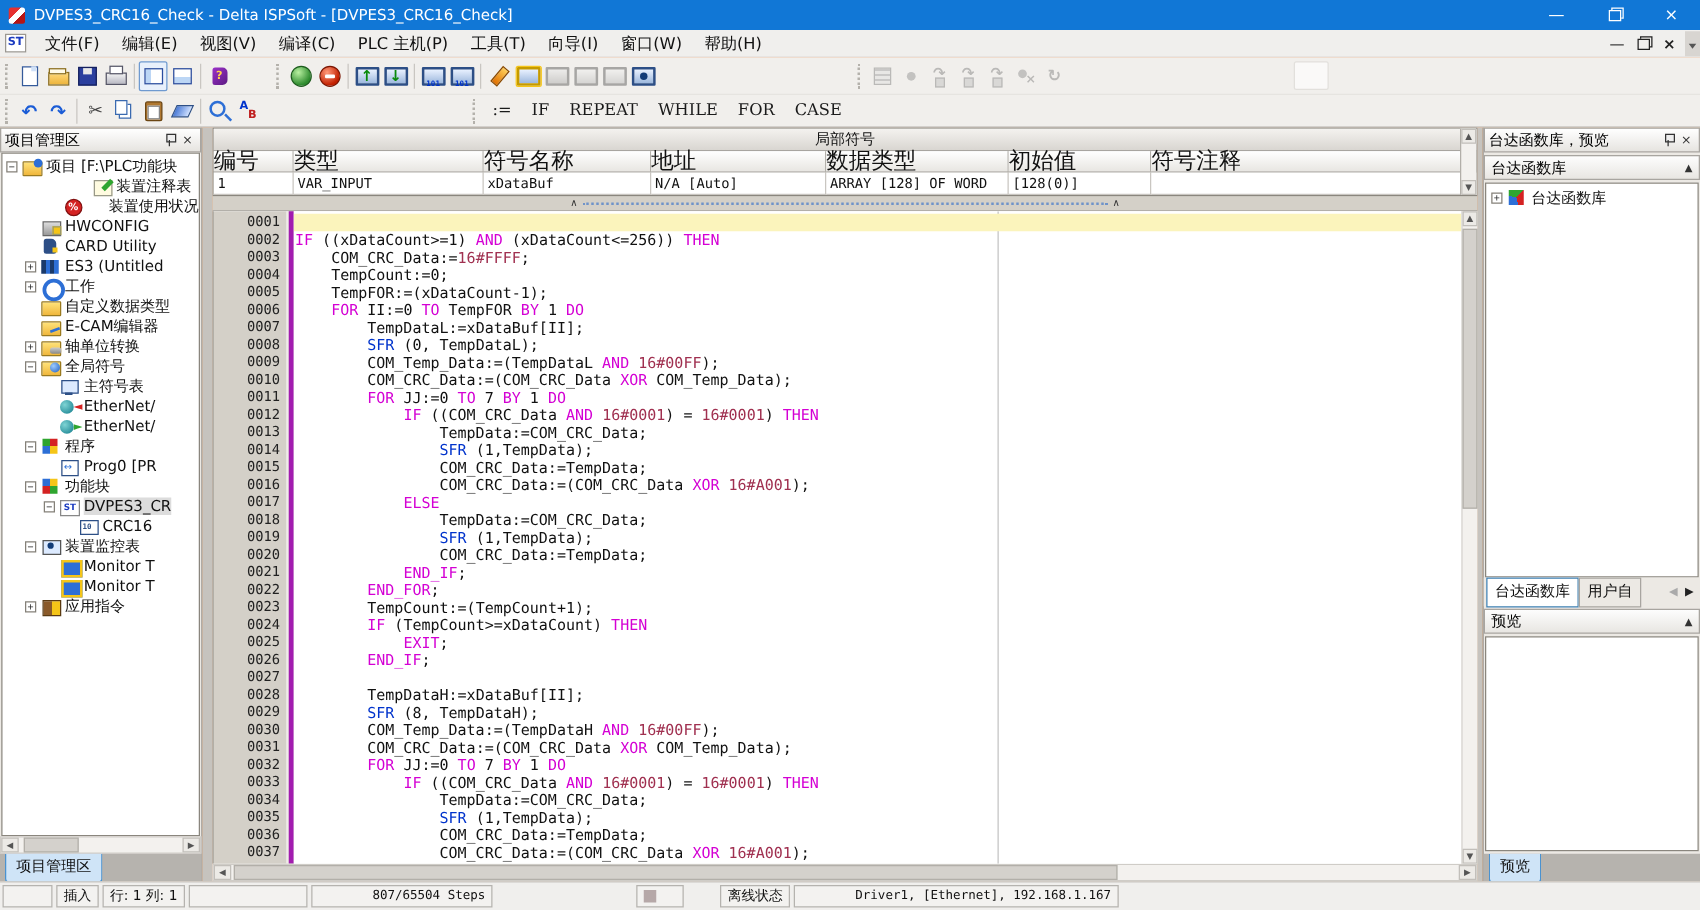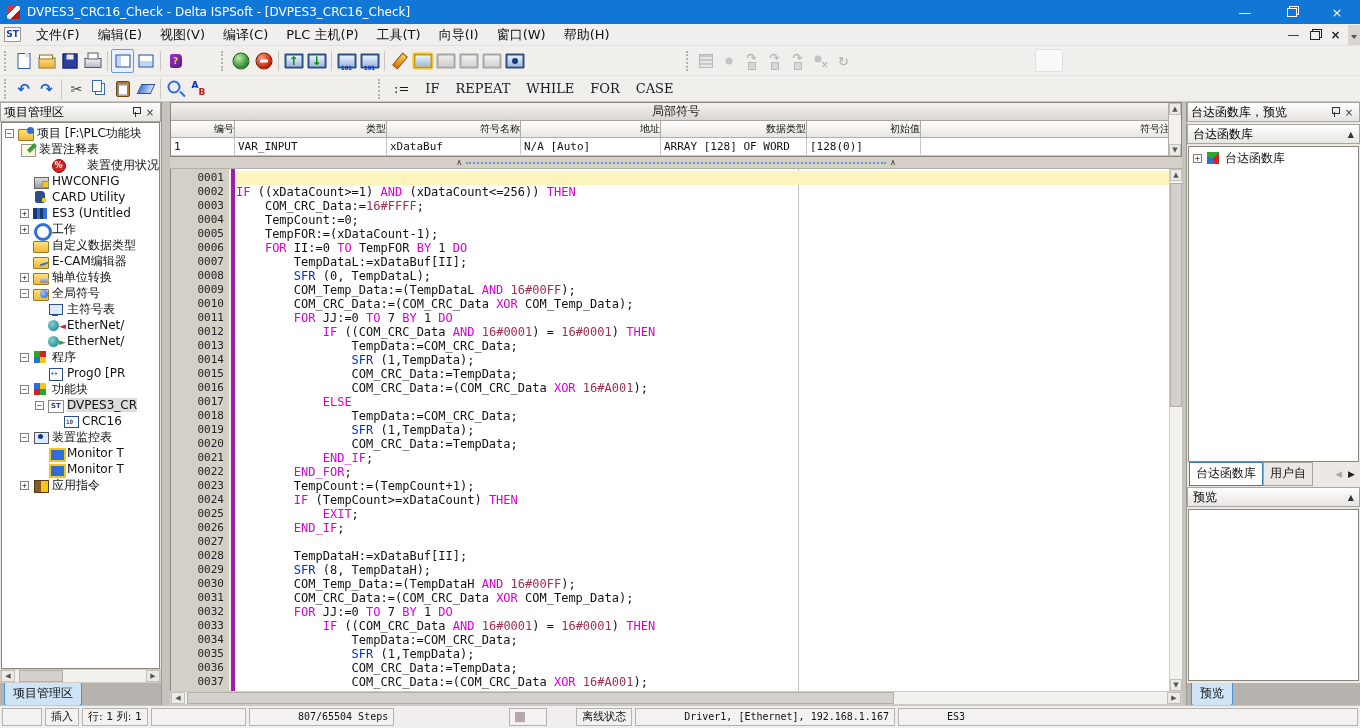--- a/index.html
+++ b/index.html
@@ -171,21 +171,21 @@
   .tab { padding:2px 8px 3px; font-size:12px; background:#cfe4f7; border:1px solid #4a92d0; border-top:none;
     border-radius:0 0 3px 3px; color:#111; white-space:nowrap; }
 
   
   .center-panel { flex:1; display:flex; flex-direction:column; min-width:0; background:#d4d0c8; }
   .sym-table { position:relative; flex:none; background:#fff; border:1px solid #8a867e; }
   .sym-title { height:18px; background:linear-gradient(#f4f2ef,#d9d6d1); border-bottom:1px solid #a8a5a0;
     text-align:center; font-size:12px; line-height:17px; color:#111; }
   .sym-head { display:flex; height:17px; }
   .sym-head .hc { background:linear-gradient(#ffffff,#e8e6e2); border-right:1px solid #b2afa9; border-bottom:1px solid #b2afa9;
-    font-size:10px; text-align:right; line-height:16px; color:#111; flex:none; }
+    font-size:18px; text-align:left; line-height:16px; color:#111; flex:none; }
   .sym-row { display:flex; height:18px; background:#fff; }
   .sym-row .dc { border-right:1px solid #c9c6c1; border-bottom:1px solid #c9c6c1; font:11px/17px "DejaVu Sans Mono",monospace;
     padding-left:3px; white-space:nowrap; overflow:hidden; color:#111; flex:none; }
   .sym-scroll { position:absolute; right:0; top:0; width:13px; height:100%; display:flex; flex-direction:column;
     justify-content:space-between; background:#f3f1ee; border-left:1px solid #b2afa9; }
   .sym-scroll .sb-btn { width:12px; }
   .pane-split { height:12px; flex:none; background:#d4d0c8; display:flex; align-items:center; justify-content:center;
     border-bottom:1px solid #b2afa9; }
   .pane-split .caret { font-size:8px; color:#333; margin:0 4px; }
   .pane-split .dots { width:420px; border-top:2px dotted #6f93c9; height:0; }
@@ -412,21 +412,21 @@
             <span class="pin-glyph"></span>
           </span>
         <span class="ph-btn">×</span>
       </div>
       <div class="tree-box" id="project-tree">
           <div class="tree-row" style="padding-left: 3px;">
             <span class="expander">−</span>
             <span class="ti icon-project"></span>
             <span class="tree-label">项目 [F:\PLC功能块</span>
           </div>
-          <div class="tree-row" style="padding-left: 5px;">
+          <div class="tree-row" style="padding-left: 28px; margin-left: 31px;">
             <span class="expander none"></span>
             <span class="ti icon-note"></span>
             <span class="tree-label">装置注释表</span>
           </div>
           <div class="tree-row" style="padding-left: 18px; justify-content: space-between;">
             <span class="expander none"></span>
             <span class="ti icon-usage"></span>
             <span class="tree-label">装置使用状况</span>
           </div>
           <div class="tree-row" style="padding-left: 18px;">
@@ -718,16 +718,15 @@
     <span class="sseg w40"></span>
     <span class="sseg">插入</span>
     <span class="sseg">行: 1 列: 1</span>
     <span class="sseg w95"></span>
     <span class="sseg mono">807/65504 Steps</span>
     <span class="sseg sq-box ml112">
         <span class="sq"></span>
       </span>
     <span class="sseg ml26">离线状态</span>
     <span class="sseg mono">Driver1, [Ethernet], 192.168.1.167</span>
-    <span class="sseg mono grow">ES3</span>
   </div>
 
 </div>
 
 </body></html>

